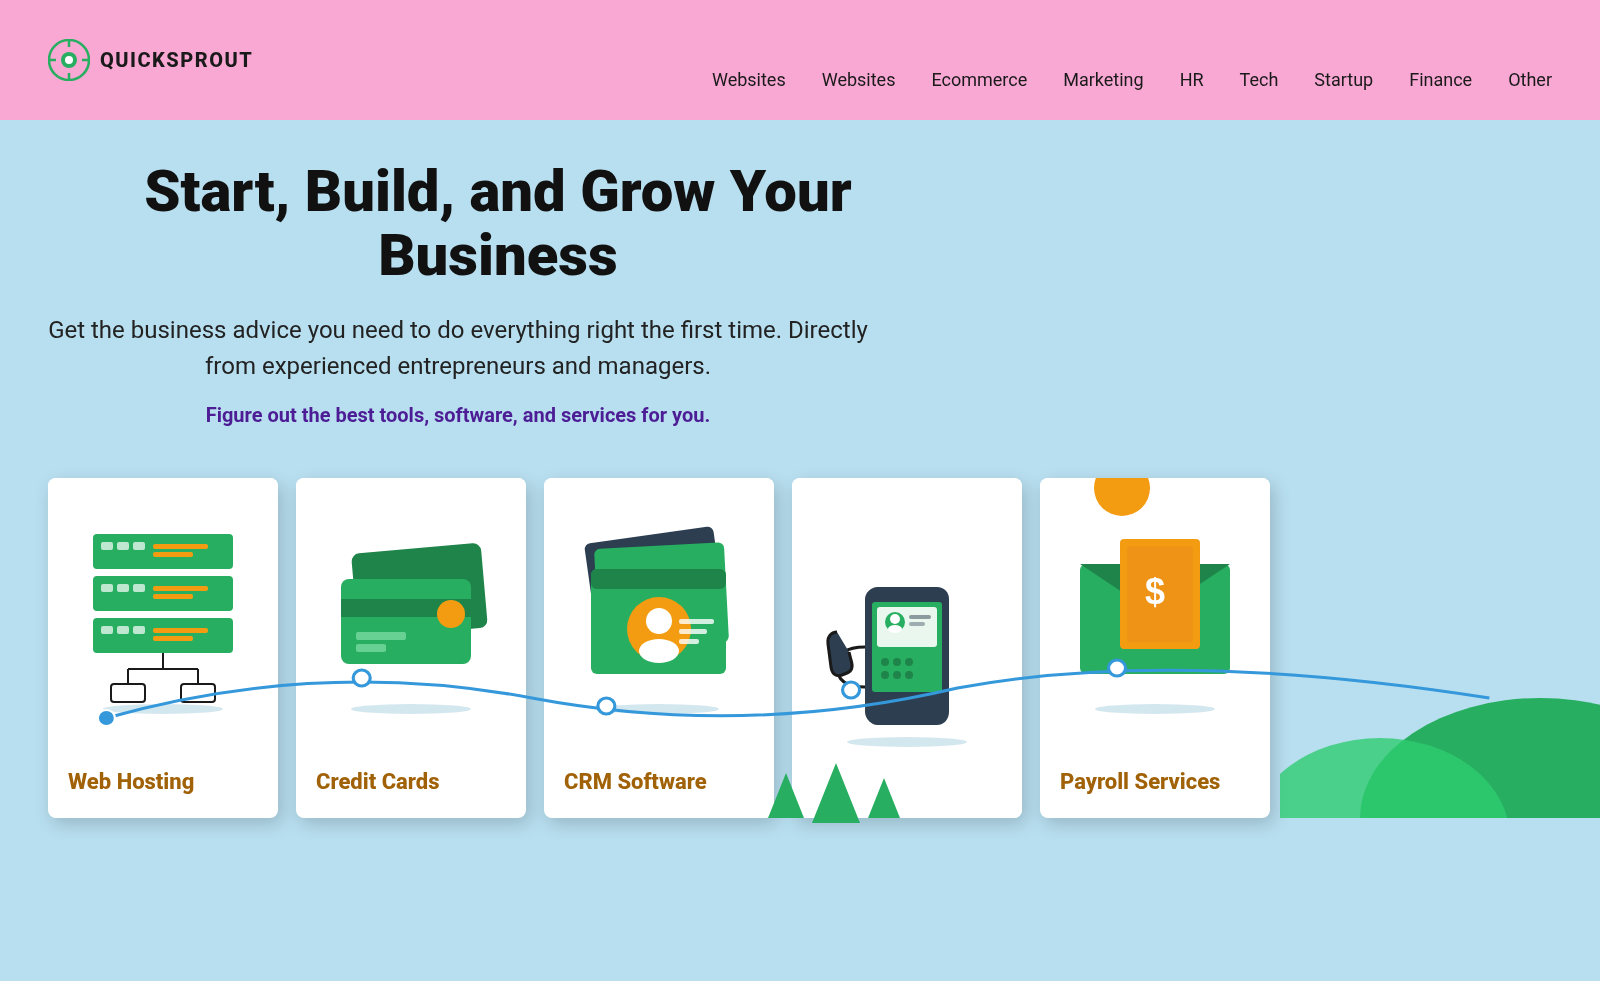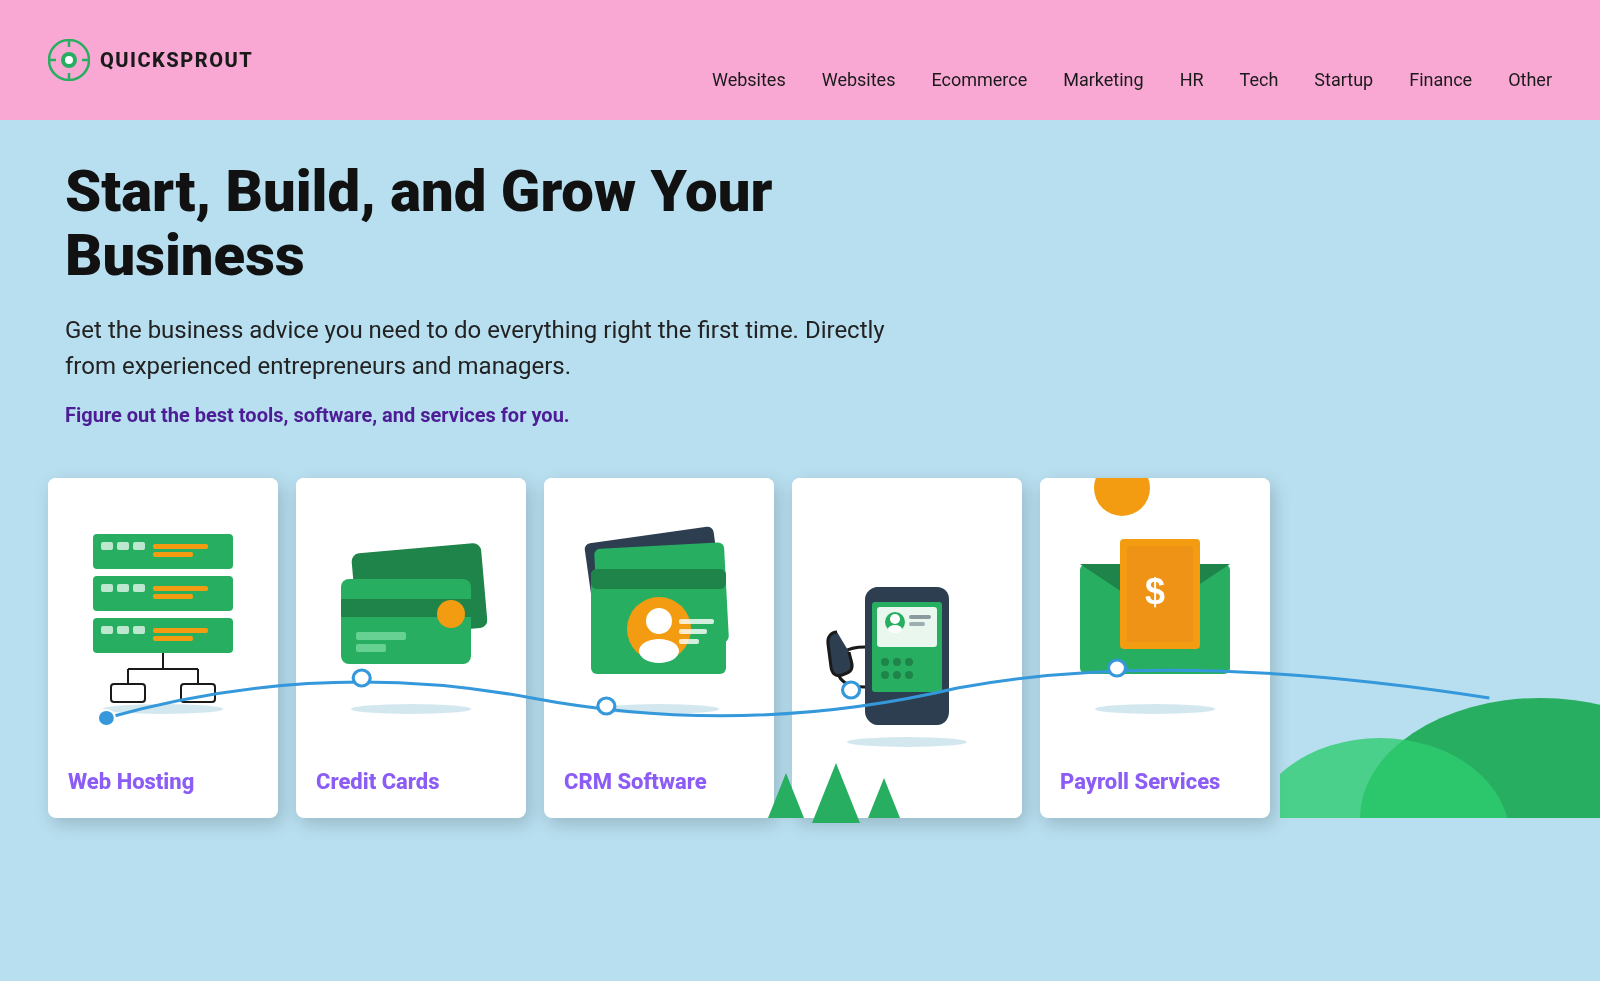--- a/index.html
+++ b/index.html
@@ -41,21 +41,22 @@
     }
     nav a {
       text-decoration: none;
       color: #1a1a1a;
       font-size: 18px;
       font-weight: 400;
     }
 
     
     .hero {
-      padding: 40px 65px 20px;
+      padding: 40px 48px 20px;
+      text-align: center;
     }
     .hero h1 {
       font-size: 58px;
       font-weight: 900;
       color: #111;
       line-height: 1.1;
       max-width: 900px;
       margin-bottom: 24px;
     }
     .hero p {
@@ -100,21 +101,21 @@
       align-items: center;
       justify-content: center;
       padding: 24px 16px 16px;
       min-height: 230px;
       background: #fff;
     }
     .card-label {
       padding: 16px 20px 22px;
       font-size: 22px;
       font-weight: 800;
-      color: #8b5cf6;
+      color: #a16207;
       line-height: 1.25;
     }
 
     
     .path-line {
       position: absolute;
       bottom: 60px;
       left: 0;
       right: 0;
       height: 80px;

